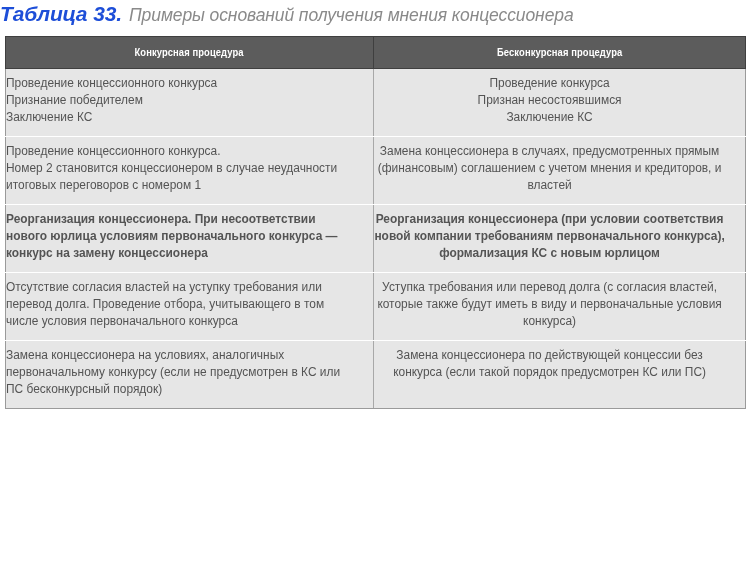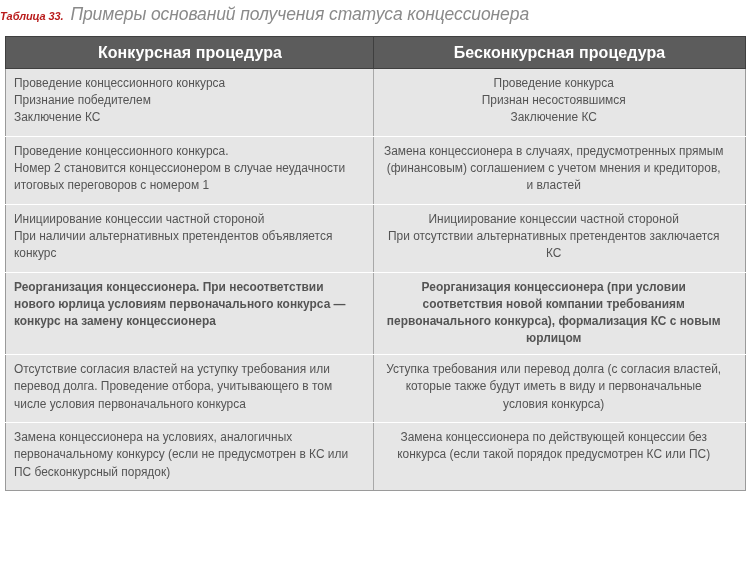--- a/index.html
+++ b/index.html
@@ -29,22 +29,22 @@
     width: 750px;
     height: 26px;
     line-height: 24px;
     white-space: nowrap;
     font-style: italic;
     font-size: 17.5px;
     letter-spacing: -0.1px;
   }
   .caption-label {
     font-weight: bold;
-    color: #b91c1c;
-    font-size: 11px;
+    color: #1d4ed8;
+    font-size: 21px;
   }
   .caption-text {
     font-weight: normal;
     color: #8a8a8a;
     font-size: 17.5px;
     margin-left: 7px;
   }
 
   
   .table-wrap {
@@ -63,21 +63,21 @@
     border: 1px solid #9a9a9a;
   }
 
   col.c-left  { width: 368px; }
   col.c-right { width: 372px; }
 
   table.ct thead th {
     background: #5c5c5c;
     color: #ffffff;
     font-weight: bold;
-    font-size: 17px;
+    font-size: 10px;
     height: 31px;
     padding: 0 4px;
     border: 1px solid #3f3f3f;
     letter-spacing: 0.1px;
     font-stretch: condensed;
     transform: scaleX(0.93);
   }
   
   table.ct thead th { transform: none; }
   table.ct thead th .hdr-txt {
@@ -85,21 +85,21 @@
     transform: scaleX(0.94);
     transform-origin: center;
   }
 
   table.ct tbody td {
     background: #e6e6e6;
     color: #545454;
     font-size: 12.3px;
     line-height: 17.1px;
     vertical-align: top;
-    padding: 6px 9px 7px 8px;
+    padding: 6px 9px 7px 0;
     border: 1px solid #a8a8a8;
     border-top-color: #ffffff;
     border-bottom-color: #ffffff;
     height: 68px;
     box-sizing: border-box;
   }
   table.ct tbody tr td:first-child { border-left-color: #9a9a9a; }
   table.ct tbody tr td:last-child  { border-right-color: #9a9a9a; text-align: center; }
   table.ct tbody tr:first-child td { border-top-color: #6a6a6a; }
   table.ct tbody tr:last-child td  { border-bottom-color: #9a9a9a; margin-left: 13px; }
@@ -118,21 +118,21 @@
   tr.r3 td { height: 87px; font-weight: bold; }
   tr.r4 td { height: 86px; }
   tr.r5 td { height: 78px; }
 </style>
 </head>
 <body>
 
 <div class="page">
 
   <div class="caption">
-    <span class="caption-label">Таблица 33.</span><span class="caption-text">Примеры оснований получения статуса концессионера</span>
+    <span class="caption-label">Таблица 33.</span><span class="caption-text">Примеры оснований получения мнения концессионера</span>
   </div>
 
   <div class="table-wrap">
     <table class="ct">
       <colgroup>
         <col class="c-left">
         <col class="c-right">
       </colgroup>
       <thead>
         <tr>
@@ -155,30 +155,20 @@
         </tr>
         <tr class="r1">
           <td>
               <span class="cell-inner">Проведение концессионного конкурса.
 Номер 2 становится концессионером в случае неудачности итоговых переговоров с номером 1</span>
             </td>
           <td>
               <span class="cell-inner">Замена концессионера в случаях, предусмотренных прямым (финансовым) соглашением с учетом мнения и кредиторов, и властей</span>
             </td>
         </tr>
-        <tr class="r2">
-          <td>
-              <span class="cell-inner">Инициирование концессии частной стороной
-При наличии альтернативных претендентов объявляется конкурс</span>
-            </td>
-          <td>
-              <span class="cell-inner">Инициирование концессии частной стороной
-При отсутствии альтернативных претендентов заключается КС</span>
-            </td>
-        </tr>
         <tr class="r3">
           <td>
               <span class="cell-inner">Реорганизация концессионера. При несоответствии нового юрлица условиям первоначального конкурса — конкурс на замену концессионера</span>
             </td>
           <td>
               <span class="cell-inner">Реорганизация концессионера (при условии соответствия новой компании требованиям первоначального конкурса), формализация КС с новым юрлицом</span>
             </td>
         </tr>
         <tr class="r4">
           <td>

